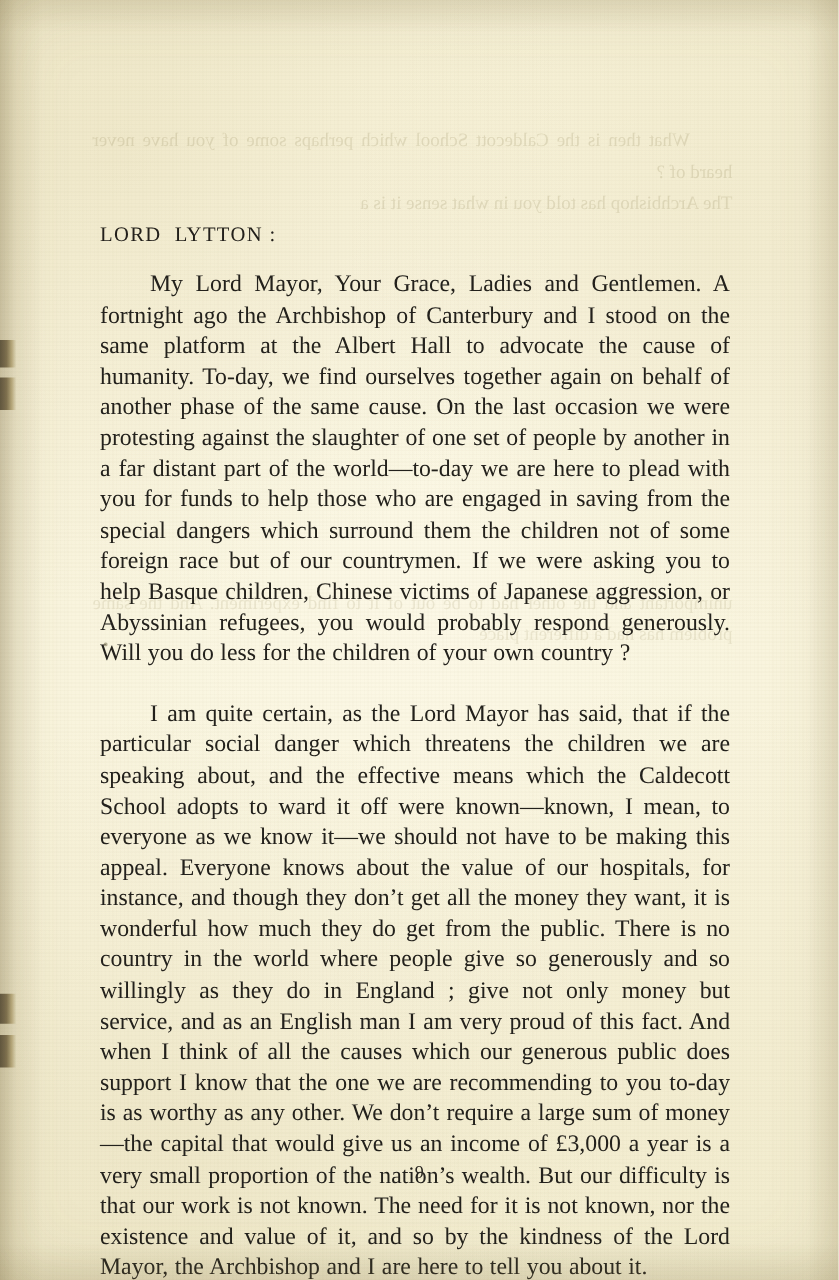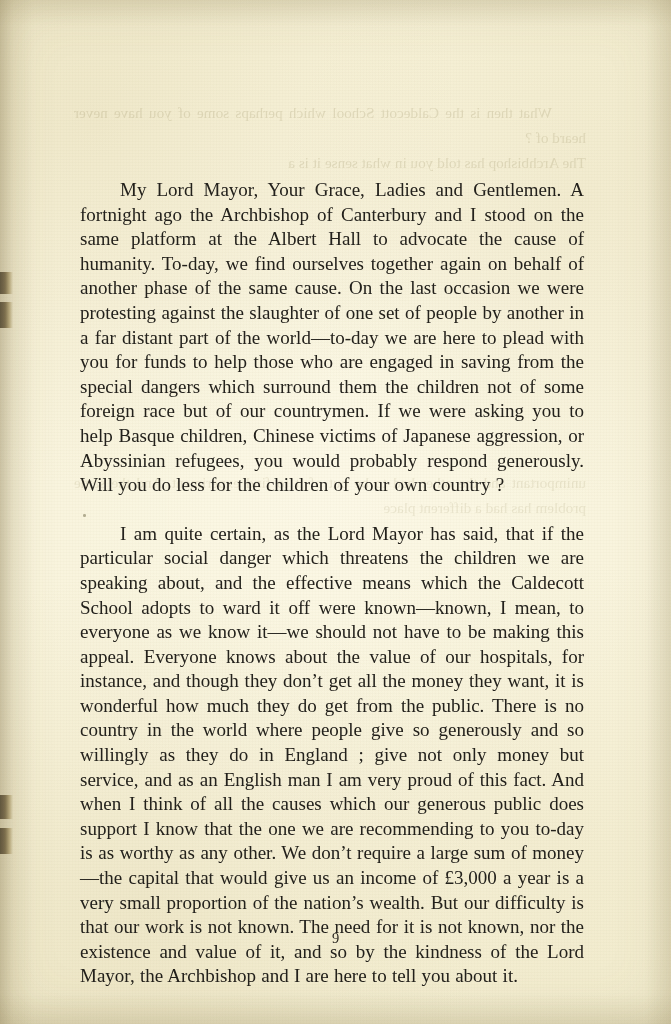--- a/index.html
+++ b/index.html
@@ -193,20 +193,21 @@
   <div class="showthrough top">
     <span class="indent"></span><span>What then is the Caldecott School which perhaps some of you have never heard of ?</span><br>
     <span>The Archbishop has told you in what sense it is a</span>
   </div>
   <div class="showthrough mid">
     <span>unimportant and the other had to be out of it to find experiment. And the same problem has had a different place</span>
   </div>
 
   <div class="content">
 
+    <h1 class="speaker-heading">LORD  LYTTON :</h1>
 
     <p class="body-para">My Lord Mayor, Your Grace, Ladies and Gentlemen. A fortnight ago the Archbishop of Canterbury and I stood on the same platform at the Albert Hall to advocate the cause of humanity. To-day, we find ourselves together again on behalf of another phase of the same cause. On the last occasion we were protesting against the slaughter of one set of people by another in a far distant part of the world—to-day we are here to plead with you for funds to help those who are engaged in saving from the special dangers which surround them the children not of some foreign race but of our countrymen. If we were asking you to help Basque children, Chinese victims of Japanese aggression, or Abyssinian refugees, you would probably respond generously. Will you do less for the children of your own country ?</p>
 
     <p class="body-para">I am quite certain, as the Lord Mayor has said, that if the particular social danger which threatens the children we are speaking about, and the effective means which the Caldecott School adopts to ward it off were known—known, I mean, to everyone as we know it—we should not have to be making this appeal. Everyone knows about the value of our hospitals, for instance, and though they don’t get all the money they want, it is wonderful how much they do get from the public. There is no country in the world where people give so generously and so willingly as they do in England ; give not only money but service, and as an English man I am very proud of this fact. And when I think of all the causes which our generous public does support I know that the one we are recommending to you to-day is as worthy as any other. We don’t require a large sum of money —the capital that would give us an income of £3,000 a year is a very small proportion of the nation’s wealth. But our difficulty is that our work is not known. The need for it is not known, nor the existence and value of it, and so by the kindness of the Lord Mayor, the Archbishop and I are here to tell you about it.</p>
 
   </div>
 
   <div class="ink-speck" style="left:83px; top:514px; position:absolute;"></div>
 
   <div class="page-number">9</div>

